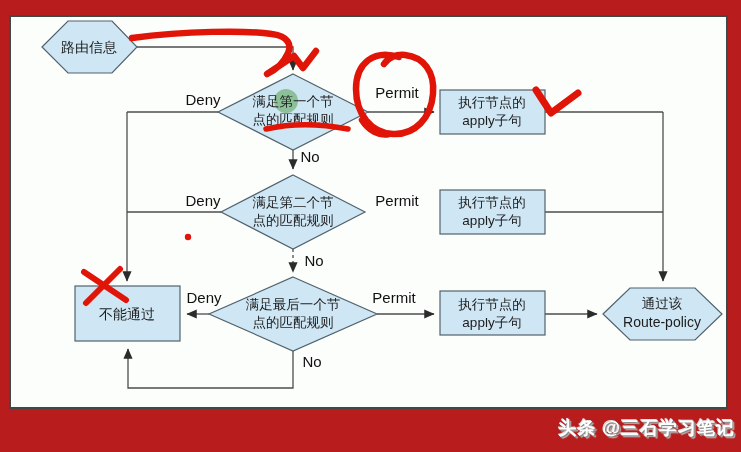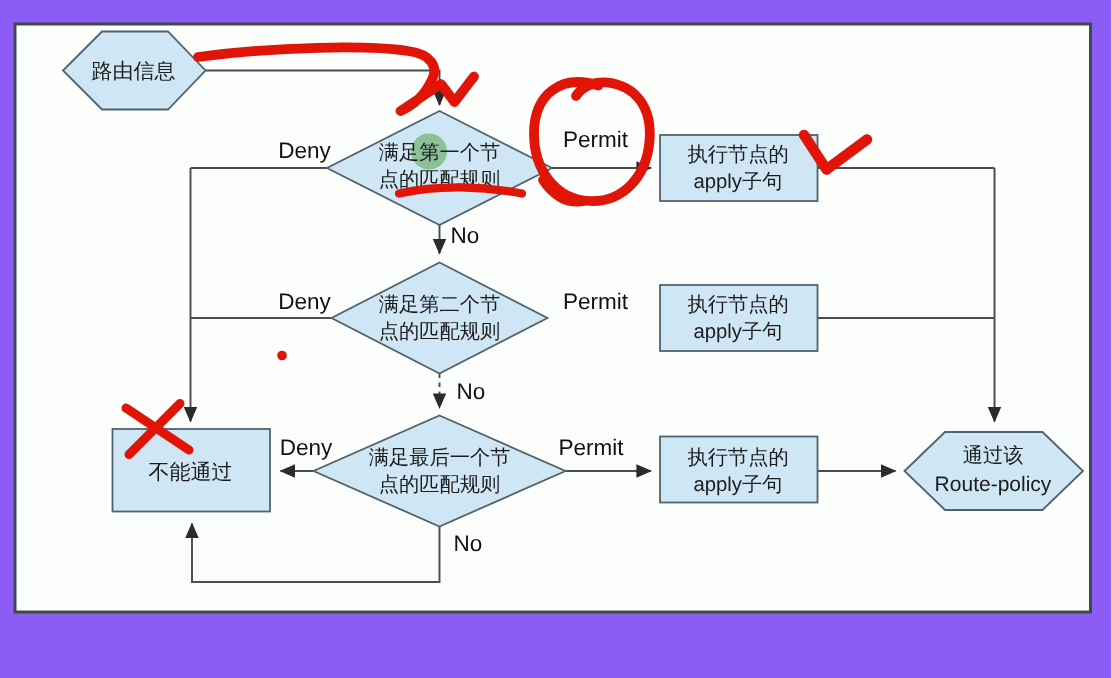--- a/index.html
+++ b/index.html
@@ -1,17 +1,17 @@
 <!DOCTYPE html>
 <html><head>
 <meta charset="utf-8">
 <style>
   html,body{margin:0;padding:0;background:#ffffff;}
   .canvas{
-    position:relative;width:741px;height:452px;background:#8b5cf6;overflow:hidden;
+    position:relative;width:741px;height:452px;background:#b91c1c;overflow:hidden;
     font-family:"Liberation Sans","DejaVu Sans",sans-serif;
   }
   .canvas svg{position:absolute;left:0;top:0;}
   .node-text{fill:#1c1c1c;font-family:"Liberation Sans","DejaVu Sans",sans-serif;}
   .edge-text{fill:#111111;font-family:"Liberation Sans","DejaVu Sans",sans-serif;font-size:15px;}
   .watermark{
     position:absolute;top:416px;right:6px;width:300px;text-align:right;
     font-size:18px;font-weight:bold;letter-spacing:1px;color:#ffffff;
     text-shadow:1px 1px 0 #8a8a8a, 2px 2px 1px #b5b5b5, -1px -1px 0 #e2e2e2;
   }
@@ -106,14 +106,15 @@
     <path d="M132,38 C185,31 245,30 272,34 C288,36 292,45 288,53 C283,64 276,70 267,74 L294,56 L303,68 L316,51" stroke-width="6.5"></path>
     <path d="M399,57 C374,49 356,63 356,89 C356,114 371,133 393,134 C415,135 431,118 433,94 C435,71 423,57 405,55 C396,54 388,58 384,64" stroke-width="6.5"></path>
     <path d="M362,120 C369,131 379,136 389,134" stroke-width="6.5"></path>
     <path d="M536,90 L551,113 L578,93" stroke-width="7"></path>
     <path d="M266,129 C292,123 322,124 348,129" stroke-width="5.5"></path>
     <path d="M84,272 L126,300 M120,269 L86,303" stroke-width="6"></path>
     <circle cx="188" cy="237" r="3.2" fill="#e01407" stroke="none"></circle>
   </g>
 </svg>
 
+<div class="watermark">头条 @三石学习笔记</div>
 
 </div>
 
 </body></html>

